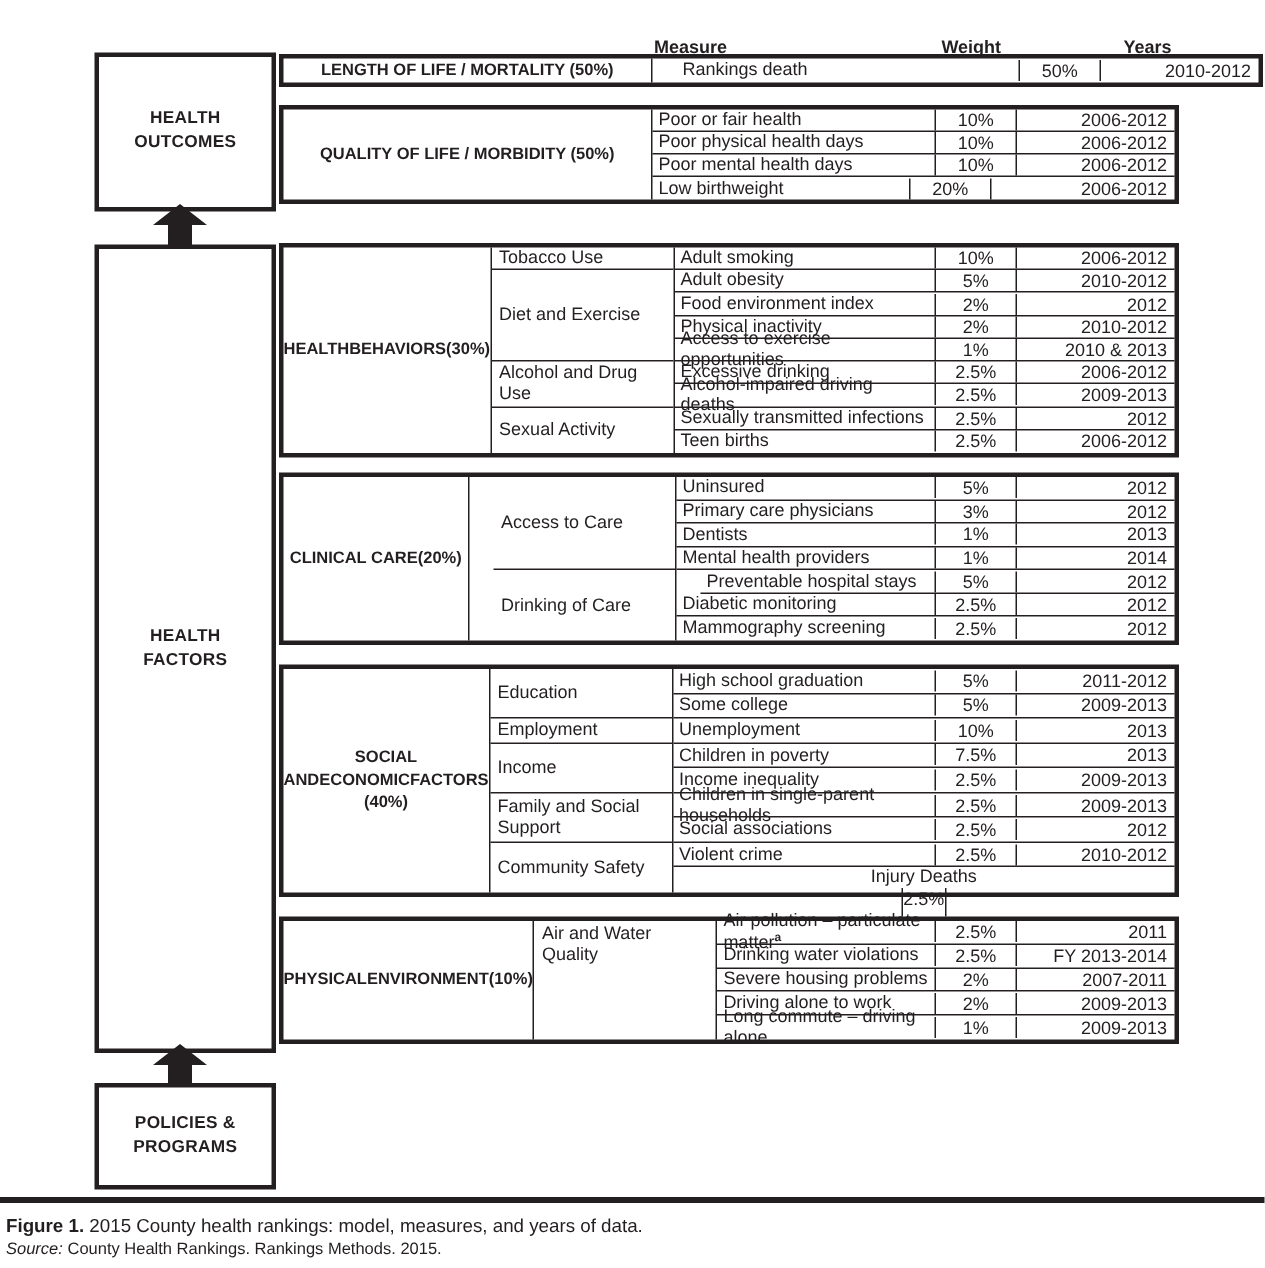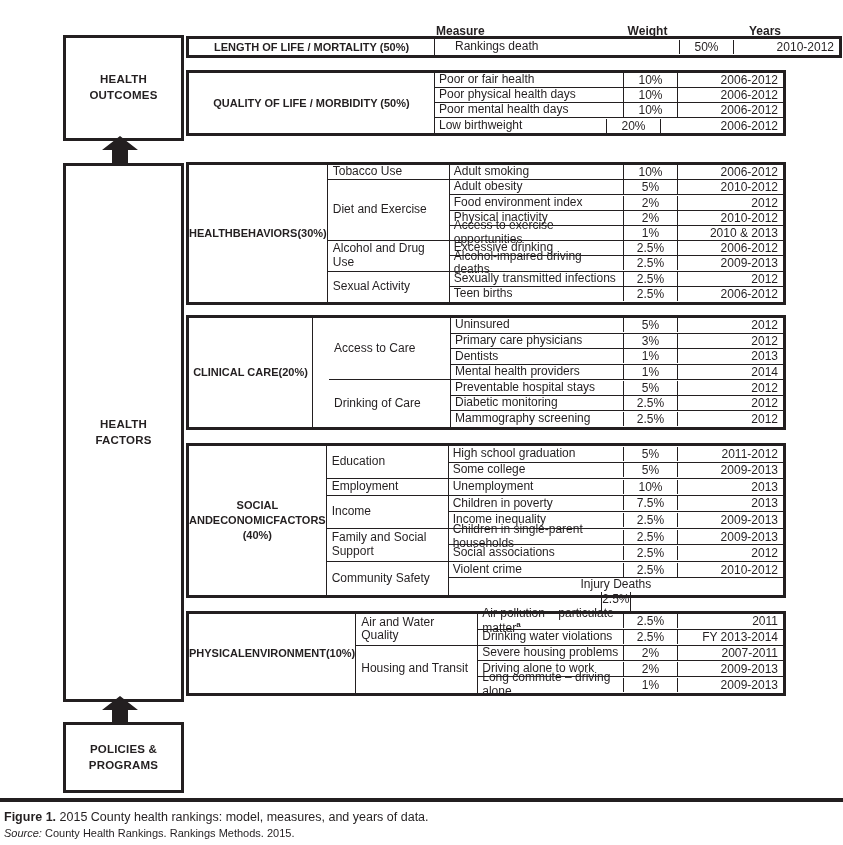--- a/index.html
+++ b/index.html
@@ -248,21 +248,21 @@
             <div class="mrow" style="height: 15.5714px;">
               <div class="c-measure">Dentists</div>
               <div class="c-weight">1%</div>
               <div class="c-years">2013</div>
             </div>
             <div class="mrow" style="height: 15.5714px;">
               <div class="c-measure">Mental health providers</div>
               <div class="c-weight">1%</div>
               <div class="c-years">2014</div>
             </div>
-            <div class="mrow" style="height: 15.5714px;">
+            <div class="mrow" style="height: 15.5714px; margin-left: 16px;">
               <div class="c-measure">Preventable hospital stays</div>
               <div class="c-weight">5%</div>
               <div class="c-years">2012</div>
             </div>
             <div class="mrow" style="height: 15.5714px;">
               <div class="c-measure">Diabetic monitoring</div>
               <div class="c-weight">2.5%</div>
               <div class="c-years">2012</div>
             </div>
             <div class="mrow" style="height: 15.5714px;">
@@ -334,21 +334,20 @@
           </div>
         </div>
       </div>
       <div class="sec" id="section-physical-environment" style="left: 186px; top: 611px; width: 600px; height: 85px;">
         <div class="sec-title div-v" style="flex-basis: 124px;">
           <div><span>PHYSICAL</span><span>ENVIRONMENT</span><span>(10%)</span></div>
         </div>
         <div class="sec-body">
           <div class="grp-col div-v" style="flex-basis: 122px;">
             <div class="grp-cell" style="height: 31.6px;">Air and Water Quality</div>
-            <div class="grp-cell" style="height: 47.4px;">Housing and Transit</div>
           </div>
           <div class="rows-col">
             <div class="mrow" style="height: 15.8px;">
               <div class="c-measure">Air pollution – particulate matter<sup>a</sup></div>
               <div class="c-weight">2.5%</div>
               <div class="c-years">2011</div>
             </div>
             <div class="mrow" style="height: 15.8px;">
               <div class="c-measure">Drinking water violations</div>
               <div class="c-weight">2.5%</div>

